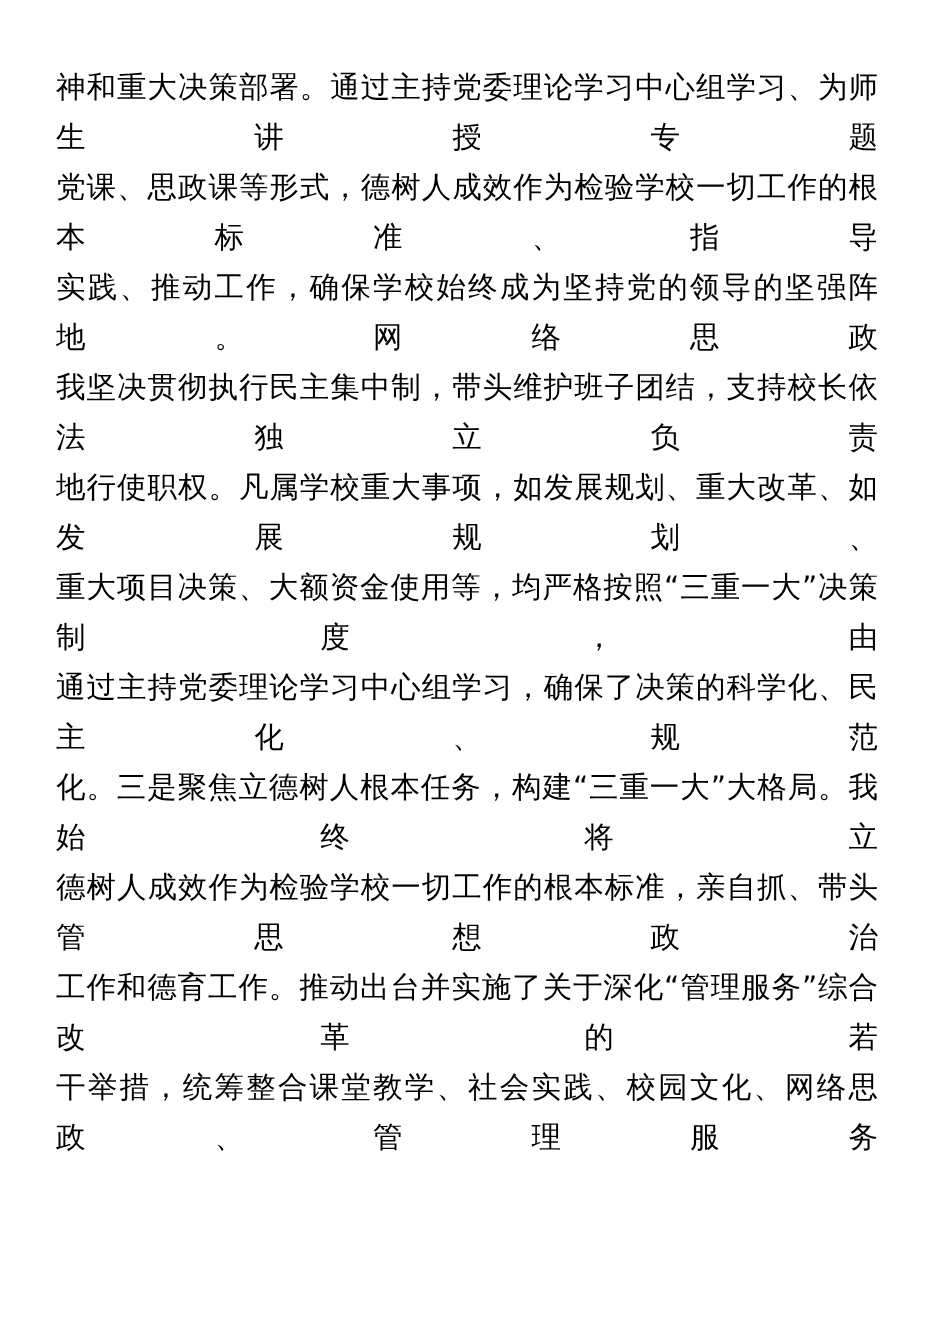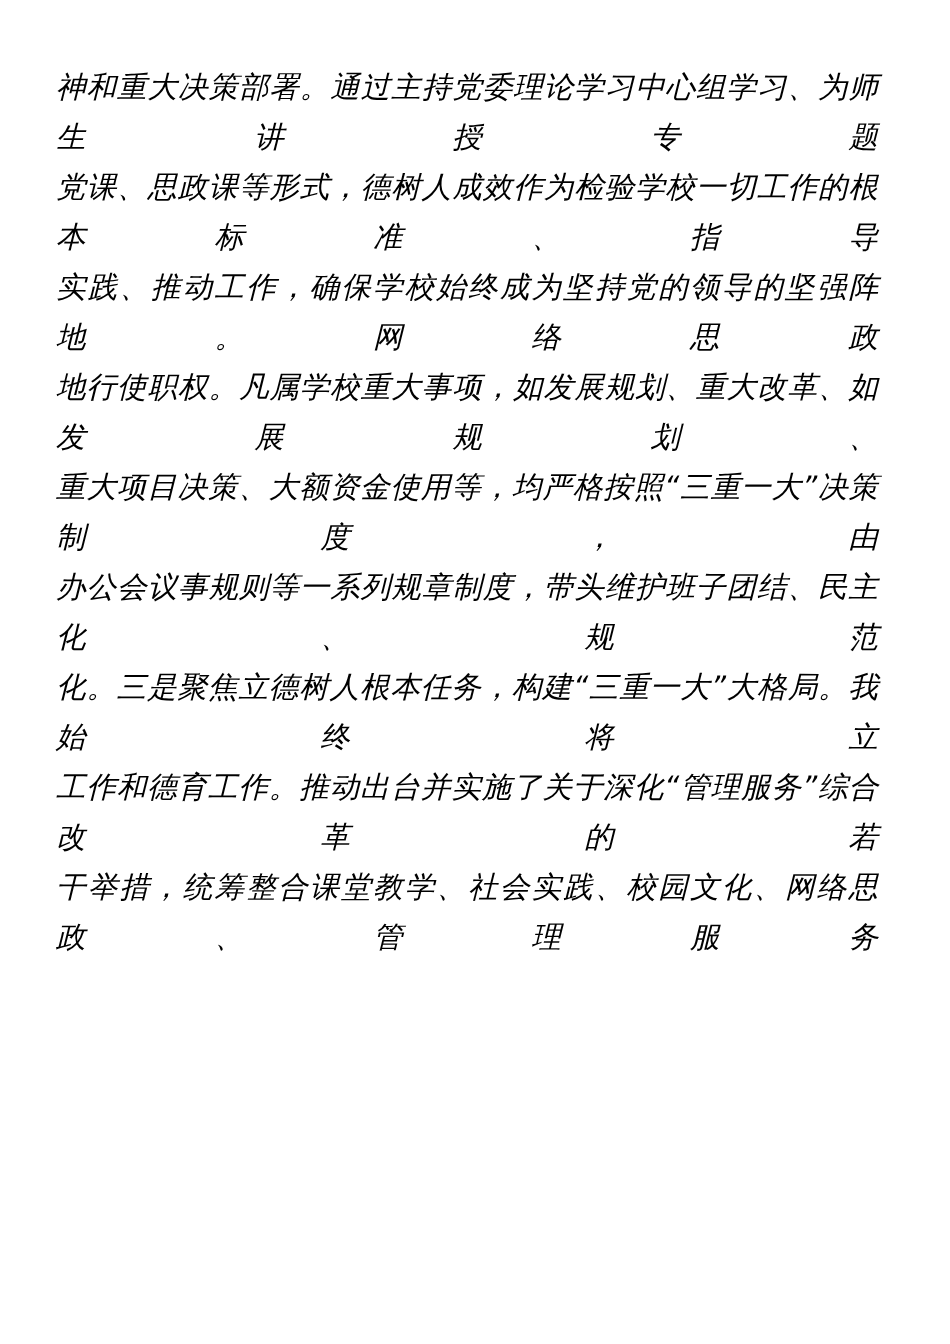--- a/index.html
+++ b/index.html
@@ -34,32 +34,33 @@
     white-space: nowrap;
     font-weight: 400;
     text-rendering: geometricPrecision;
   }
   
   .doc-line.just {
     display: block;
     text-align: justify;
     text-align-last: justify;
     white-space: normal;
-    font-style: italic;
   }
 </style>
 </head>
 <body>
 
 <div class="page">
   <div class="doc-body">
     <div class="doc-line just">神和重大决策部署。通过主持党委理论学习中心组学习、为师生讲授专题</div>
     <div class="doc-line just">党课、思政课等形式，德树人成效作为检验学校一切工作的根本标准、指导</div>
     <div class="doc-line just">实践、推动工作，确保学校始终成为坚持党的领导的坚强阵地。网络思政</div>
+    <div class="doc-line just">我坚决贯彻执行民主集中制，带头维护班子团结，支持校长依法独立负责</div>
     <div class="doc-line just">地行使职权。凡属学校重大事项，如发展规划、重大改革、如发展规划、</div>
     <div class="doc-line just">重大项目决策、大额资金使用等，均严格按照“三重一大”决策制度，由</div>
-    <div class="doc-line just">办公会议事规则等一系列规章制度，带头维护班子团结、民主化、规范</div>
+    <div class="doc-line just">通过主持党委理论学习中心组学习，确保了决策的科学化、民主化、规范</div>
     <div class="doc-line just">化。三是聚焦立德树人根本任务，构建“三重一大”大格局。我始终将立</div>
+    <div class="doc-line just">德树人成效作为检验学校一切工作的根本标准，亲自抓、带头管思想政治</div>
     <div class="doc-line just">工作和德育工作。推动出台并实施了关于深化“管理服务”综合改革的若</div>
     <div class="doc-line just">干举措，统筹整合课堂教学、社会实践、校园文化、网络思政、管理服务</div>
 
   </div>
 </div>
 
 </body></html>

